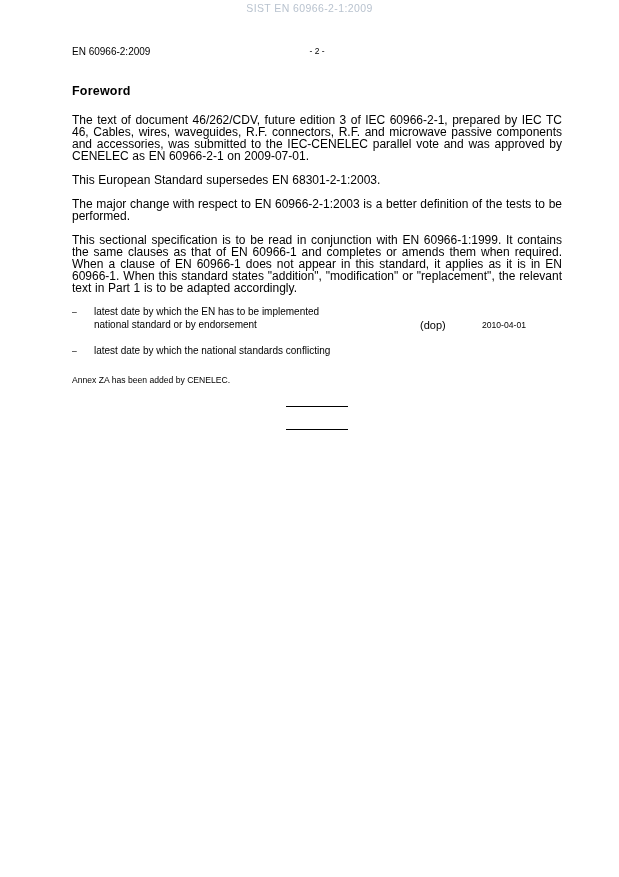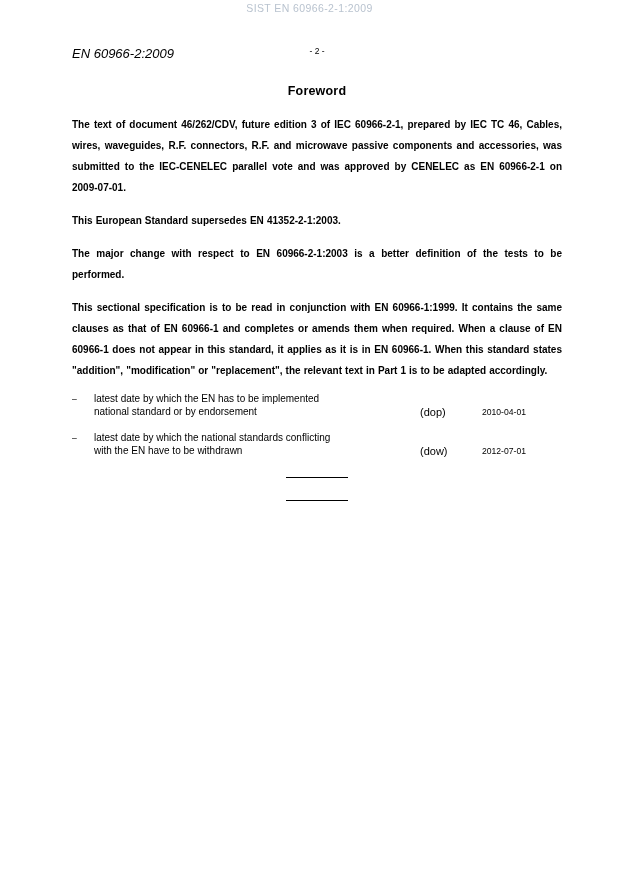--- a/index.html
+++ b/index.html
@@ -37,51 +37,49 @@
     top: 46px;
     left: 72px;
     width: 490px;
     font-size: 8.5px;
     color: #000;
   }
   .header-left {
     position: absolute;
     left: 0;
     top: 0;
-    font-size: 13px;
-    font-style: italic;
+    font-size: 10px;
   }
   .header-center {
     position: absolute;
     left: 0;
     top: 0;
     width: 490px;
     text-align: center;
     font-size: 8.5px;
   }
   .content {
     position: absolute;
     top: 84px;
     left: 72px;
     width: 490px;
   }
   h1.section-title {
     font-size: 12.5px;
     font-weight: bold;
-    text-align: center;
+    text-align: left;
     margin: 0 0 16px 0;
     letter-spacing: 0.2px;
   }
   p.para {
-    font-size: 10px;
-    line-height: 21px;
+    font-size: 12px;
+    line-height: 12px;
     text-align: justify;
     margin: 0 0 12px 0;
     word-spacing: 0.3px;
-    font-weight: bold;
   }
   .dates-intro {
     margin-bottom: 14px;
   }
   .date-block {
     position: relative;
     margin-bottom: 14px;
   }
   .date-row {
     display: flex;
@@ -149,21 +147,21 @@
   <div class="header-row">
     <span class="header-left">EN 60966-2:2009</span>
     <span class="header-center">- 2 -</span>
   </div>
 
   <div class="content">
 
     <h1 class="section-title">Foreword</h1>
 
     <p class="para">The text of document 46/262/CDV, future edition 3 of IEC 60966-2-1, prepared by IEC TC 46, Cables, wires, waveguides, R.F. connectors, R.F. and microwave passive components and accessories, was submitted to the IEC-CENELEC parallel vote and was approved by CENELEC as EN 60966-2-1 on 2009-07-01.</p>
-    <p class="para">This European Standard supersedes EN 41352-2-1:2003.</p>
+    <p class="para">This European Standard supersedes EN 68301-2-1:2003.</p>
     <p class="para">The major change with respect to EN 60966-2-1:2003 is a better definition of the tests to be performed.</p>
     <p class="para">This sectional specification is to be read in conjunction with EN 60966-1:1999. It contains the same clauses as that of EN 60966-1 and completes or amends them when required. When a clause of EN 60966-1 does not appear in this standard, it applies as it is in EN 60966-1. When this standard states "addition", "modification" or "replacement", the relevant text in Part 1 is to be adapted accordingly.</p>
 
     <div class="date-block">
       <div class="date-row">
         <div class="dash">–</div>
         <div class="date-text">latest date by which the EN has to be implemented</div>
       </div>
       <div class="date-row date-tail">
         <div class="dash"></div>
@@ -171,28 +169,23 @@
         <div class="date-code">(dop)</div>
         <div class="date-value">2010-04-01</div>
       </div>
     </div>
 
     <div class="date-block">
       <div class="date-row">
         <div class="dash">–</div>
         <div class="date-text">latest date by which the national standards conflicting</div>
       </div>
-      <div class="date-row date-tail">
-        <div class="dash"></div>
-        <div class="date-text">with the EN have to be withdrawn</div>
-        <div class="date-code">(dow)</div>
-        <div class="date-value">2012-07-01</div>
-      </div>
     </div>
 
+    <p class="annex-note">Annex ZA has been added by CENELEC.</p>
 
     <div class="rule"></div>
 
 
 
     <div class="rule-bottom"></div>
 
   </div>
 </div>
 

